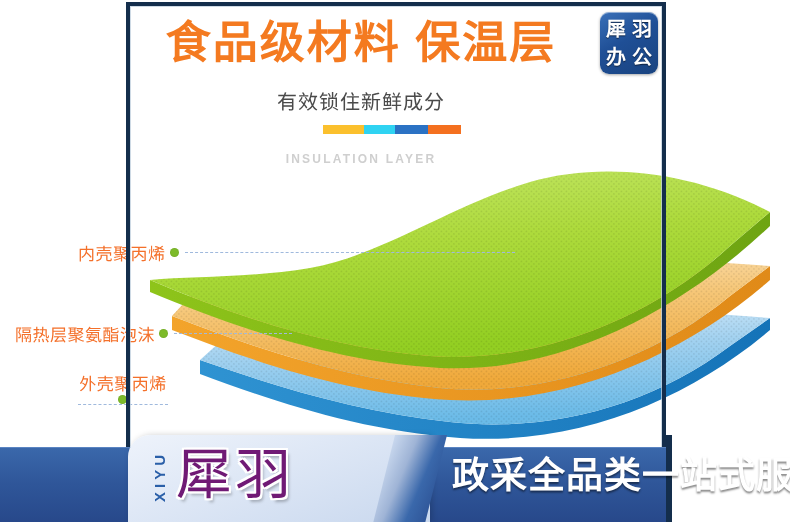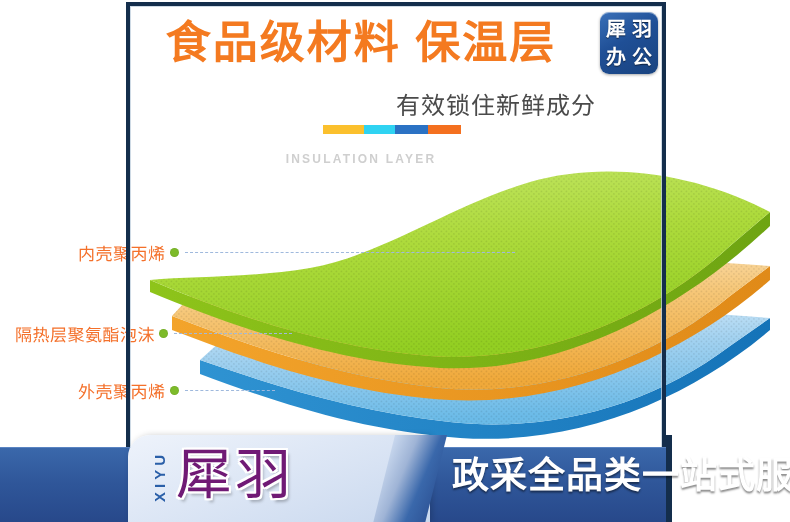--- a/index.html
+++ b/index.html
@@ -33,23 +33,23 @@
   .title{
     position:absolute;left:0;top:16px;width:470px;
     text-align:center;
     color:#f47a20;
     font-size:45px;font-weight:700;letter-spacing:2px;
     line-height:1.1;
     white-space:nowrap;
   }
   .subtitle{
     position:absolute;left:0;top:84px;width:470px;
-    text-align:right;
+    text-align:center;
     color:#4a4a4a;
-    font-size:24px;font-weight:400;letter-spacing:1px;
+    font-size:20px;font-weight:400;letter-spacing:1px;
     white-space:nowrap;
   }
   .colorbar{
     position:absolute;left:197px;top:123px;
     width:138px;height:9px;display:flex;
   }
   .colorbar span{display:block;height:100%;}
   .cb0{width:30%;}
   .cb1{width:22%;}
   .cb2{width:24%;}
@@ -102,21 +102,21 @@
     box-shadow:inset 0 0 0 1px rgba(0,0,0,.06);
     margin:0 6px 0 4px;flex:none;
   }
   .callout .c-line{
     height:0;border-top:1px dashed #9fb9dd;flex:none;
   }
   #callout-inner{left:78px;top:240px;}
   #callout-inner .c-line{width:330px;}
   #callout-mid{left:15px;top:321px;}
   #callout-mid .c-line{width:118px;}
-  #callout-outer{left:78px;top:378px;}
+  #callout-outer{left:78px;top:370px;flex-direction:column;}
   #callout-outer .c-line{width:90px;}
 
   
   .banner{
     position:absolute;left:0;top:435px;width:790px;height:87px;z-index:50;
   }
   .banner-bar{
     position:absolute;left:0;top:12px;width:672px;height:75px;
     background:linear-gradient(180deg,#3a68ab 0%,#2f5699 48%,#27488a 100%);
     border-top:1px solid #5a84c2;

